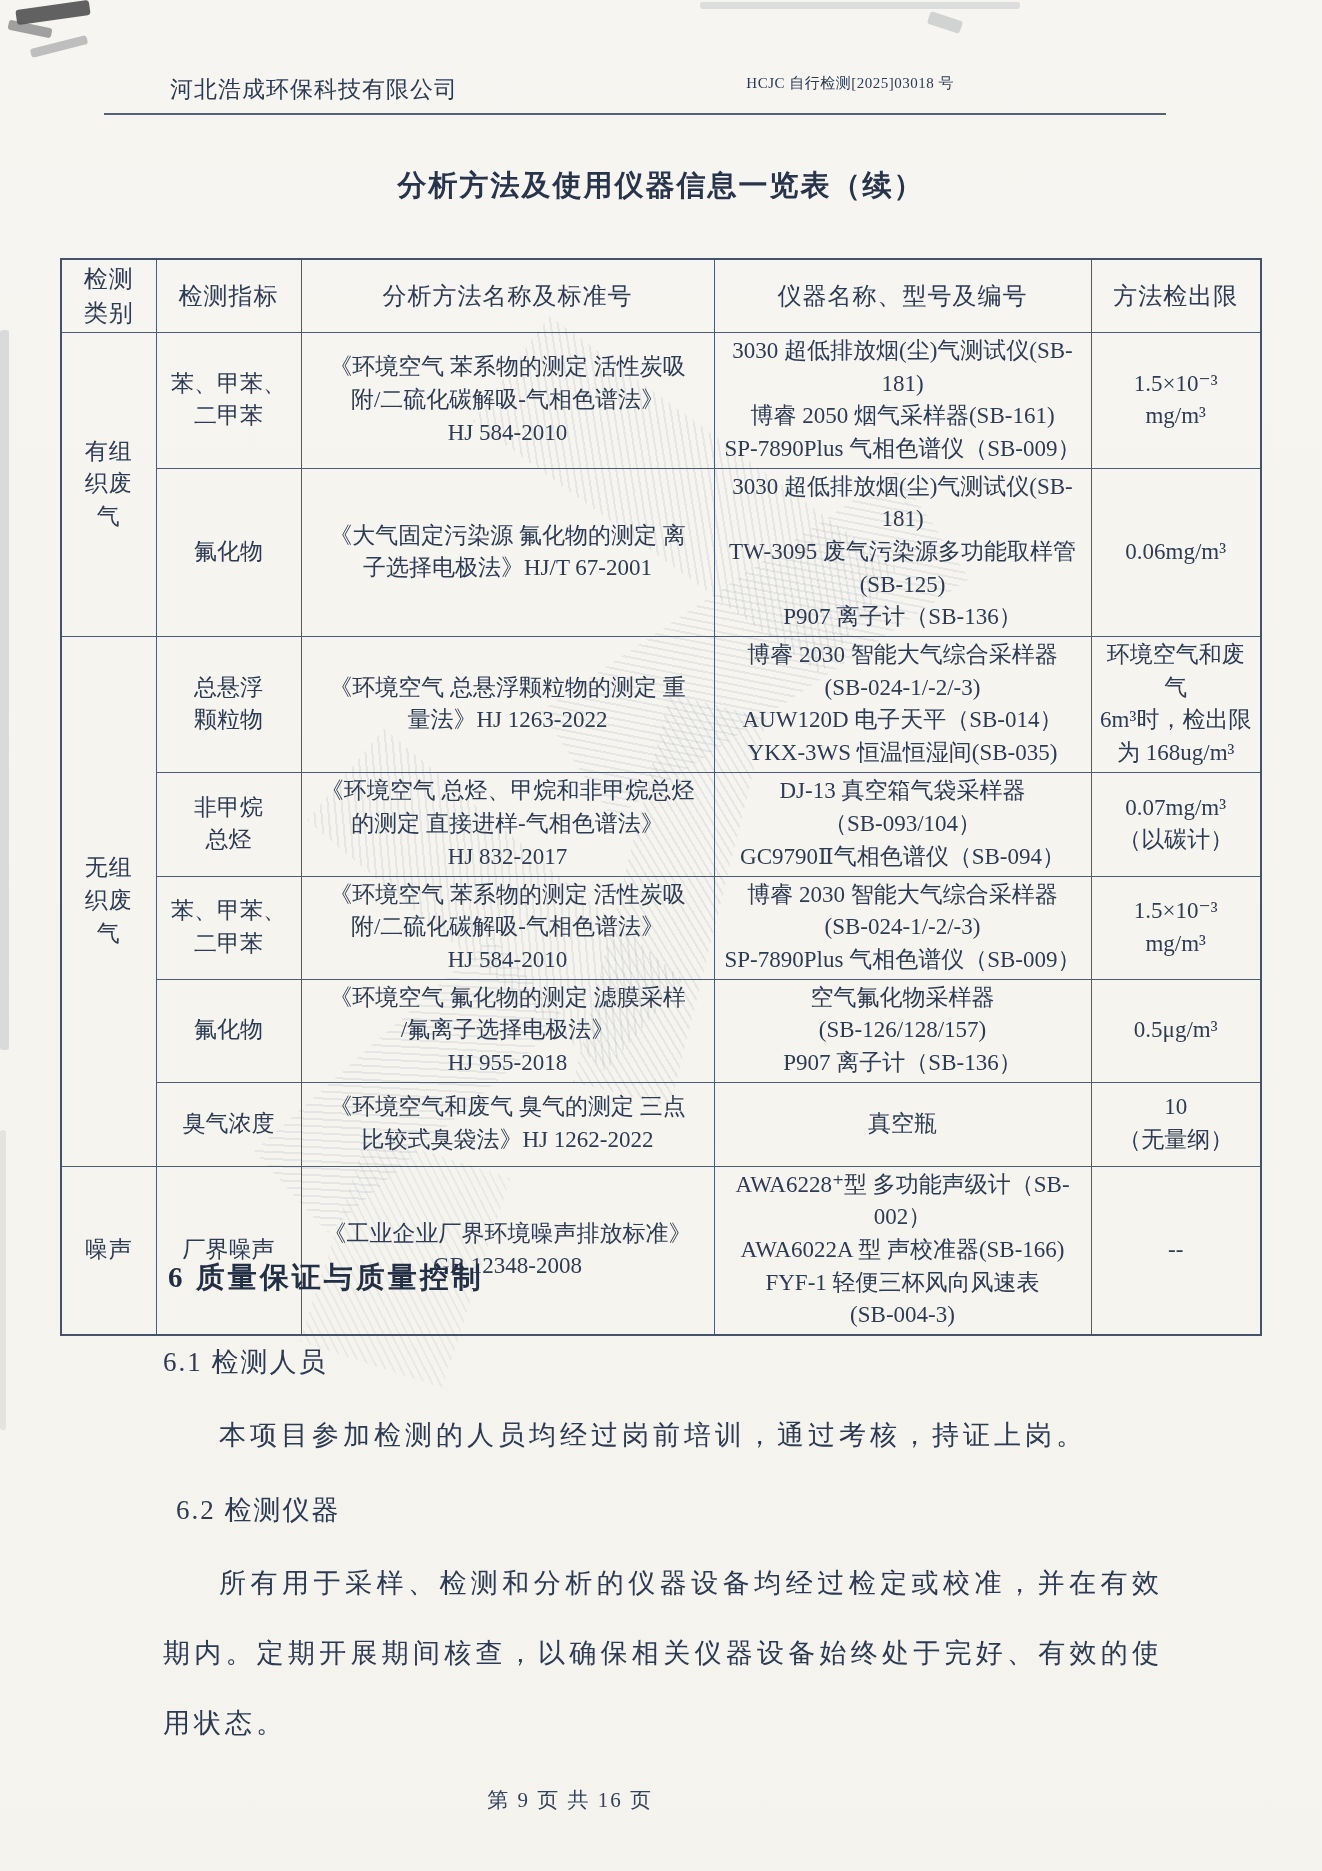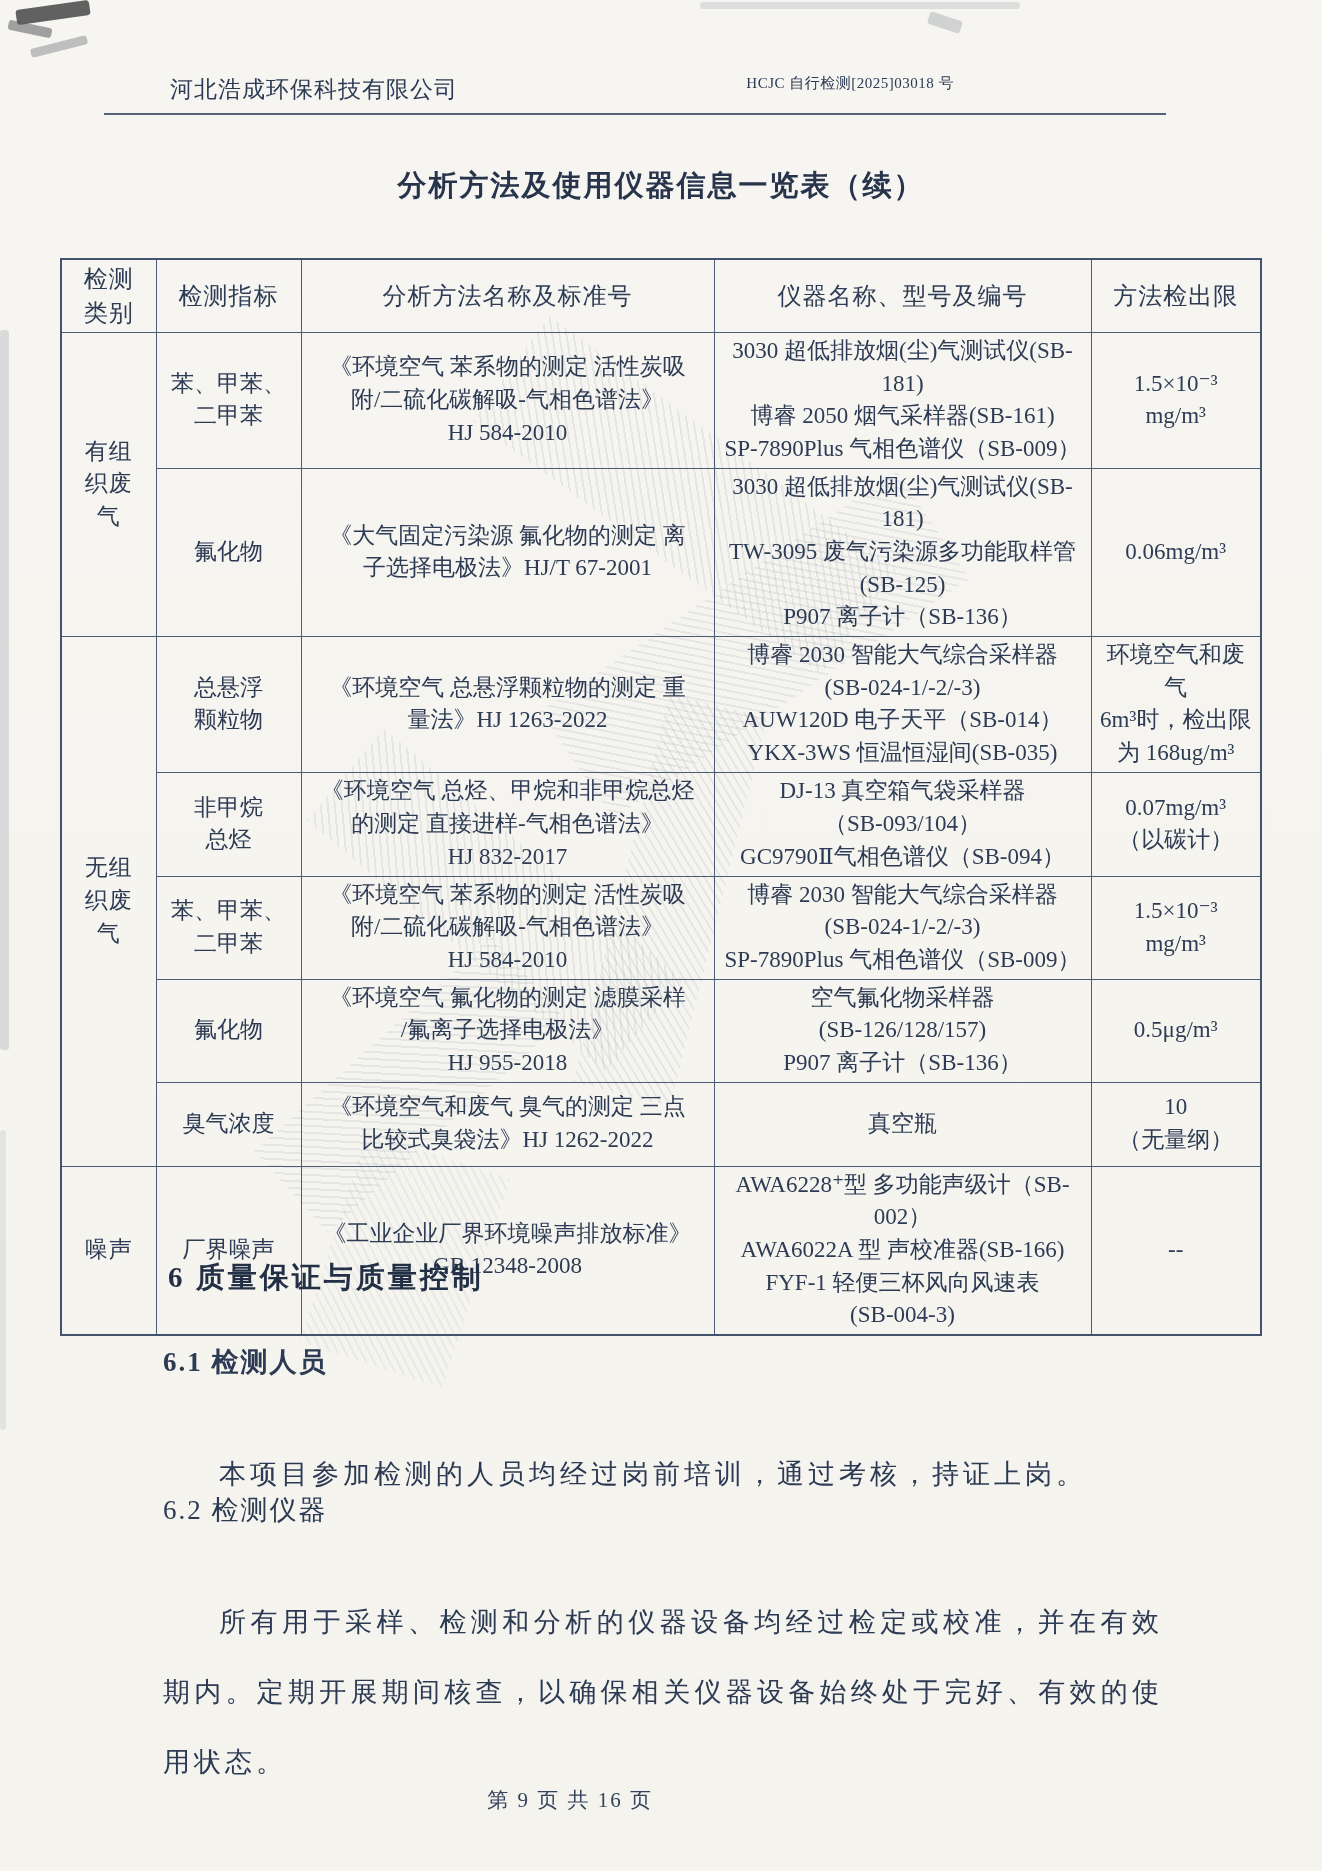--- a/index.html
+++ b/index.html
@@ -50,24 +50,24 @@
   }
   table.methods{border:2px solid #44536d;}
   table.methods th{font-size:24px;font-weight:normal;letter-spacing:1px;}
   td.cat{padding:2px 16px;letter-spacing:1px;}
   td.limit{font-size:23px;}
   td.method{line-height:1.55;}
   
   .h6{position:absolute;left:168px;top:1258px;font-size:29px;font-weight:bold;
       letter-spacing:3px;color:#222f45;}
   .sub{position:absolute;font-size:27px;letter-spacing:2px;color:#2c3a53;}
-  .s61{left:163px;top:1344px;font-weight:bold;}
-  .s62{left:163px;top:1492px;text-align:center;}
+  .s61{left:163px;top:1344px;}
+  .s62{left:176px;top:1492px;text-align:center;}
   .para{position:absolute;font-size:27px;letter-spacing:4px;color:#2c3a53;
-        text-indent:56px;text-align:justify;margin-top:39px;}
+        text-indent:56px;text-align:justify;}
   .p61{left:163px;top:1416px;width:1015px;line-height:1.45;}
   .p62{left:163px;top:1548px;width:1000px;line-height:2.6;}
   
   .footer{position:absolute;left:0;top:1786px;width:1140px;text-align:center;
           font-size:21px;letter-spacing:2px;color:#34425c;}
 </style>
 </head>
 <body>
 
 <div class="page">

